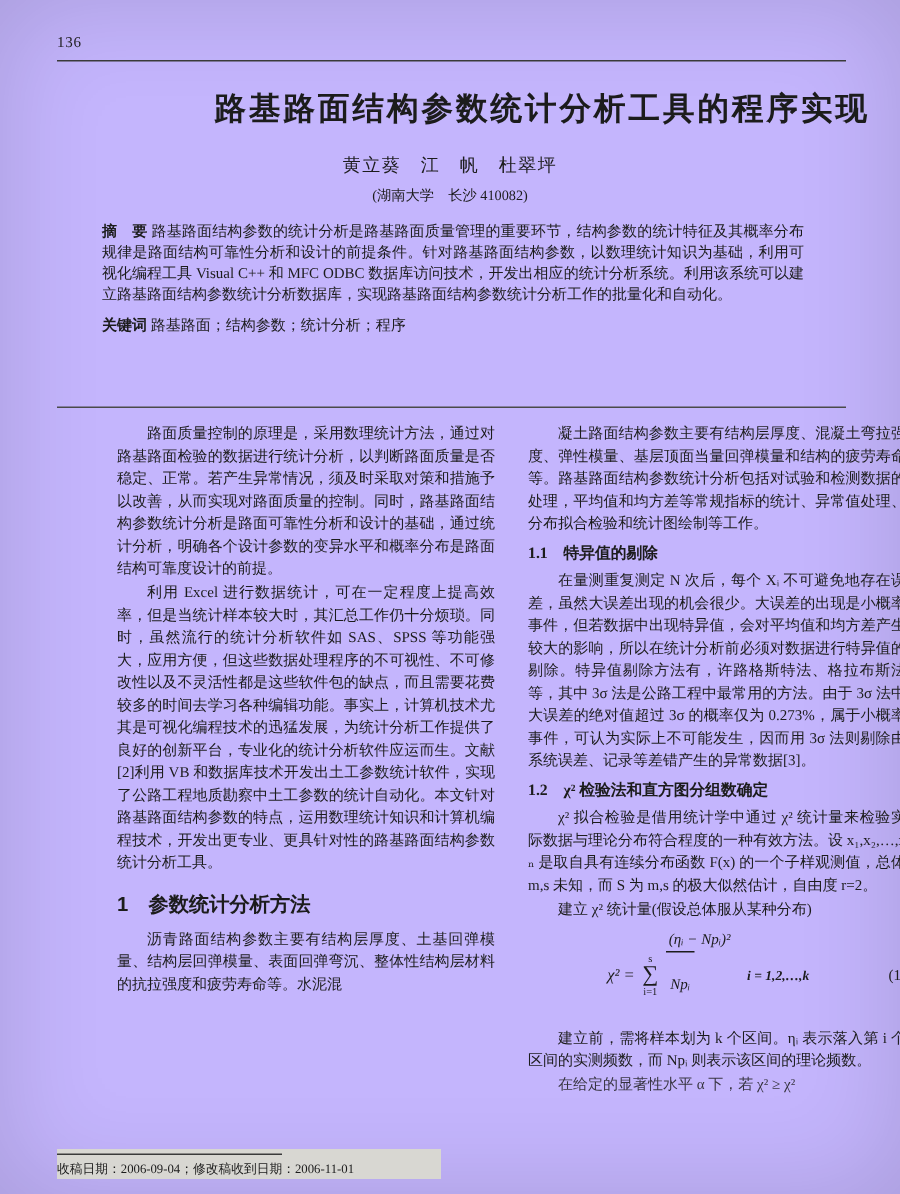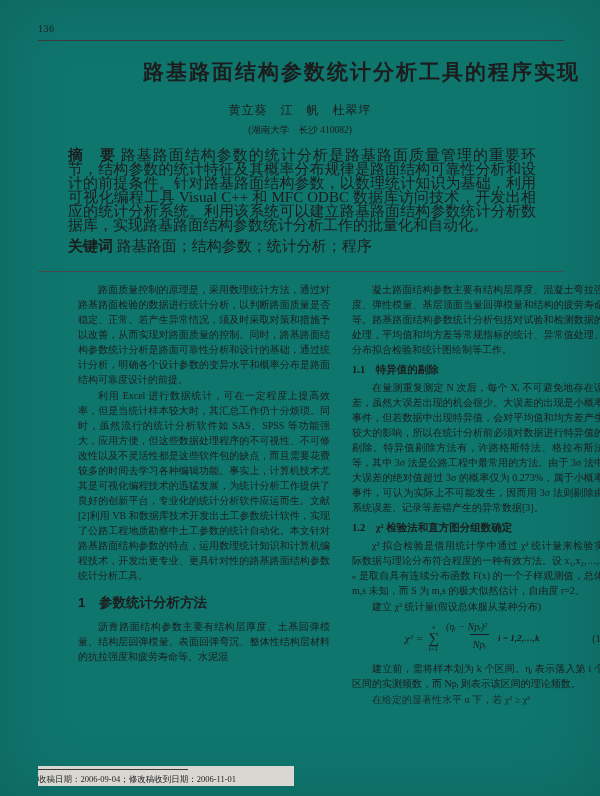--- a/index.html
+++ b/index.html
@@ -1,21 +1,21 @@
 <!DOCTYPE html>
 <html><head>
 <meta charset="utf-8">
 <style>
   * { margin:0; padding:0; box-sizing:border-box; }
   html,body { background:#8f8f8d; }
   .page {
     position:relative;
     width:600px; height:796px;
     margin:0 auto;
-    background:#0f766e;
+    background:#c4b5fd;
     color:#1c1c1c;
     font-family:"Liberation Serif","DejaVu Serif",serif;
     overflow:hidden;
     box-shadow: inset 0 0 70px rgba(0,0,0,0.14);
   }
   
   .page-header {
     position:absolute; top:23px; left:38px; right:36px;
     display:flex; justify-content:space-between;
     font-size:10px; letter-spacing:0.5px;
@@ -32,21 +32,21 @@
   .authors {
     position:absolute; top:102px; left:0; right:0;
     text-align:center; font-size:12px; letter-spacing:1px;
   }
   .affiliation {
     position:absolute; top:124px; left:0; right:0;
     text-align:center; font-size:9.5px;
   }
   .front-matter {
     position:absolute; top:148px; left:68px; right:64px;
-    font-size:15px; line-height:14px;
+    font-size:10px; line-height:14px;
   }
   .front-matter p { text-align:justify; word-break:break-all; }
   .abs-label, .kw-label { font-weight:bold; }
   .kw-line { margin-top:7px; }
   .clc-line { margin-top:3px; }
   .front-rule {
     position:absolute; top:271px; left:38px; right:36px;
     border:0; border-top:1px solid #4a4a4a;
   }
   
@@ -66,22 +66,22 @@
   .col h3.sub-heading {
     font-size:10.5px; font-weight:bold; margin:5px 0 3px 0;
   }
   
   .formula-line { display:flex; align-items:center; margin:7px 0 6px 0; }
   .f-main { flex:1; display:flex; align-items:center; justify-content:center; gap:5px; font-style:italic; }
   .f-lhs { font-size:11px; }
   .sum { display:inline-flex; flex-direction:column; align-items:center; line-height:1; font-style:normal; }
   .sum-top, .sum-bot { font-size:7px; }
   .sum-sym { font-size:15px; }
-  .frac { display:inline-flex; flex-direction:column; align-items:flex-end; line-height:1.25; font-size:10px; }
-  .frac .den { border-top:1px solid #1c1c1c; padding:4px 3px; }
+  .frac { display:inline-flex; flex-direction:column; align-items:flex-start; line-height:1.25; font-size:10px; }
+  .frac .den { border-top:1px solid #1c1c1c; padding:16px 3px; }
   .frac .num { padding:0 2px; }
   .f-cond { font-size:9px; margin-left:4px;font-weight:bold; }
   .eq-number { font-size:10px; font-style:normal; }
   
   .footnote {
     position:absolute; left:38px; bottom:10px; width:256px;
     background:#d8d7d2; padding-top:3px; font-size:8.5px;
   }
   .footnote-rule { width:150px; border:0; border-top:1px solid #3a3a3a; margin-bottom:4px; }
   .partial-line { opacity:0.85; }

